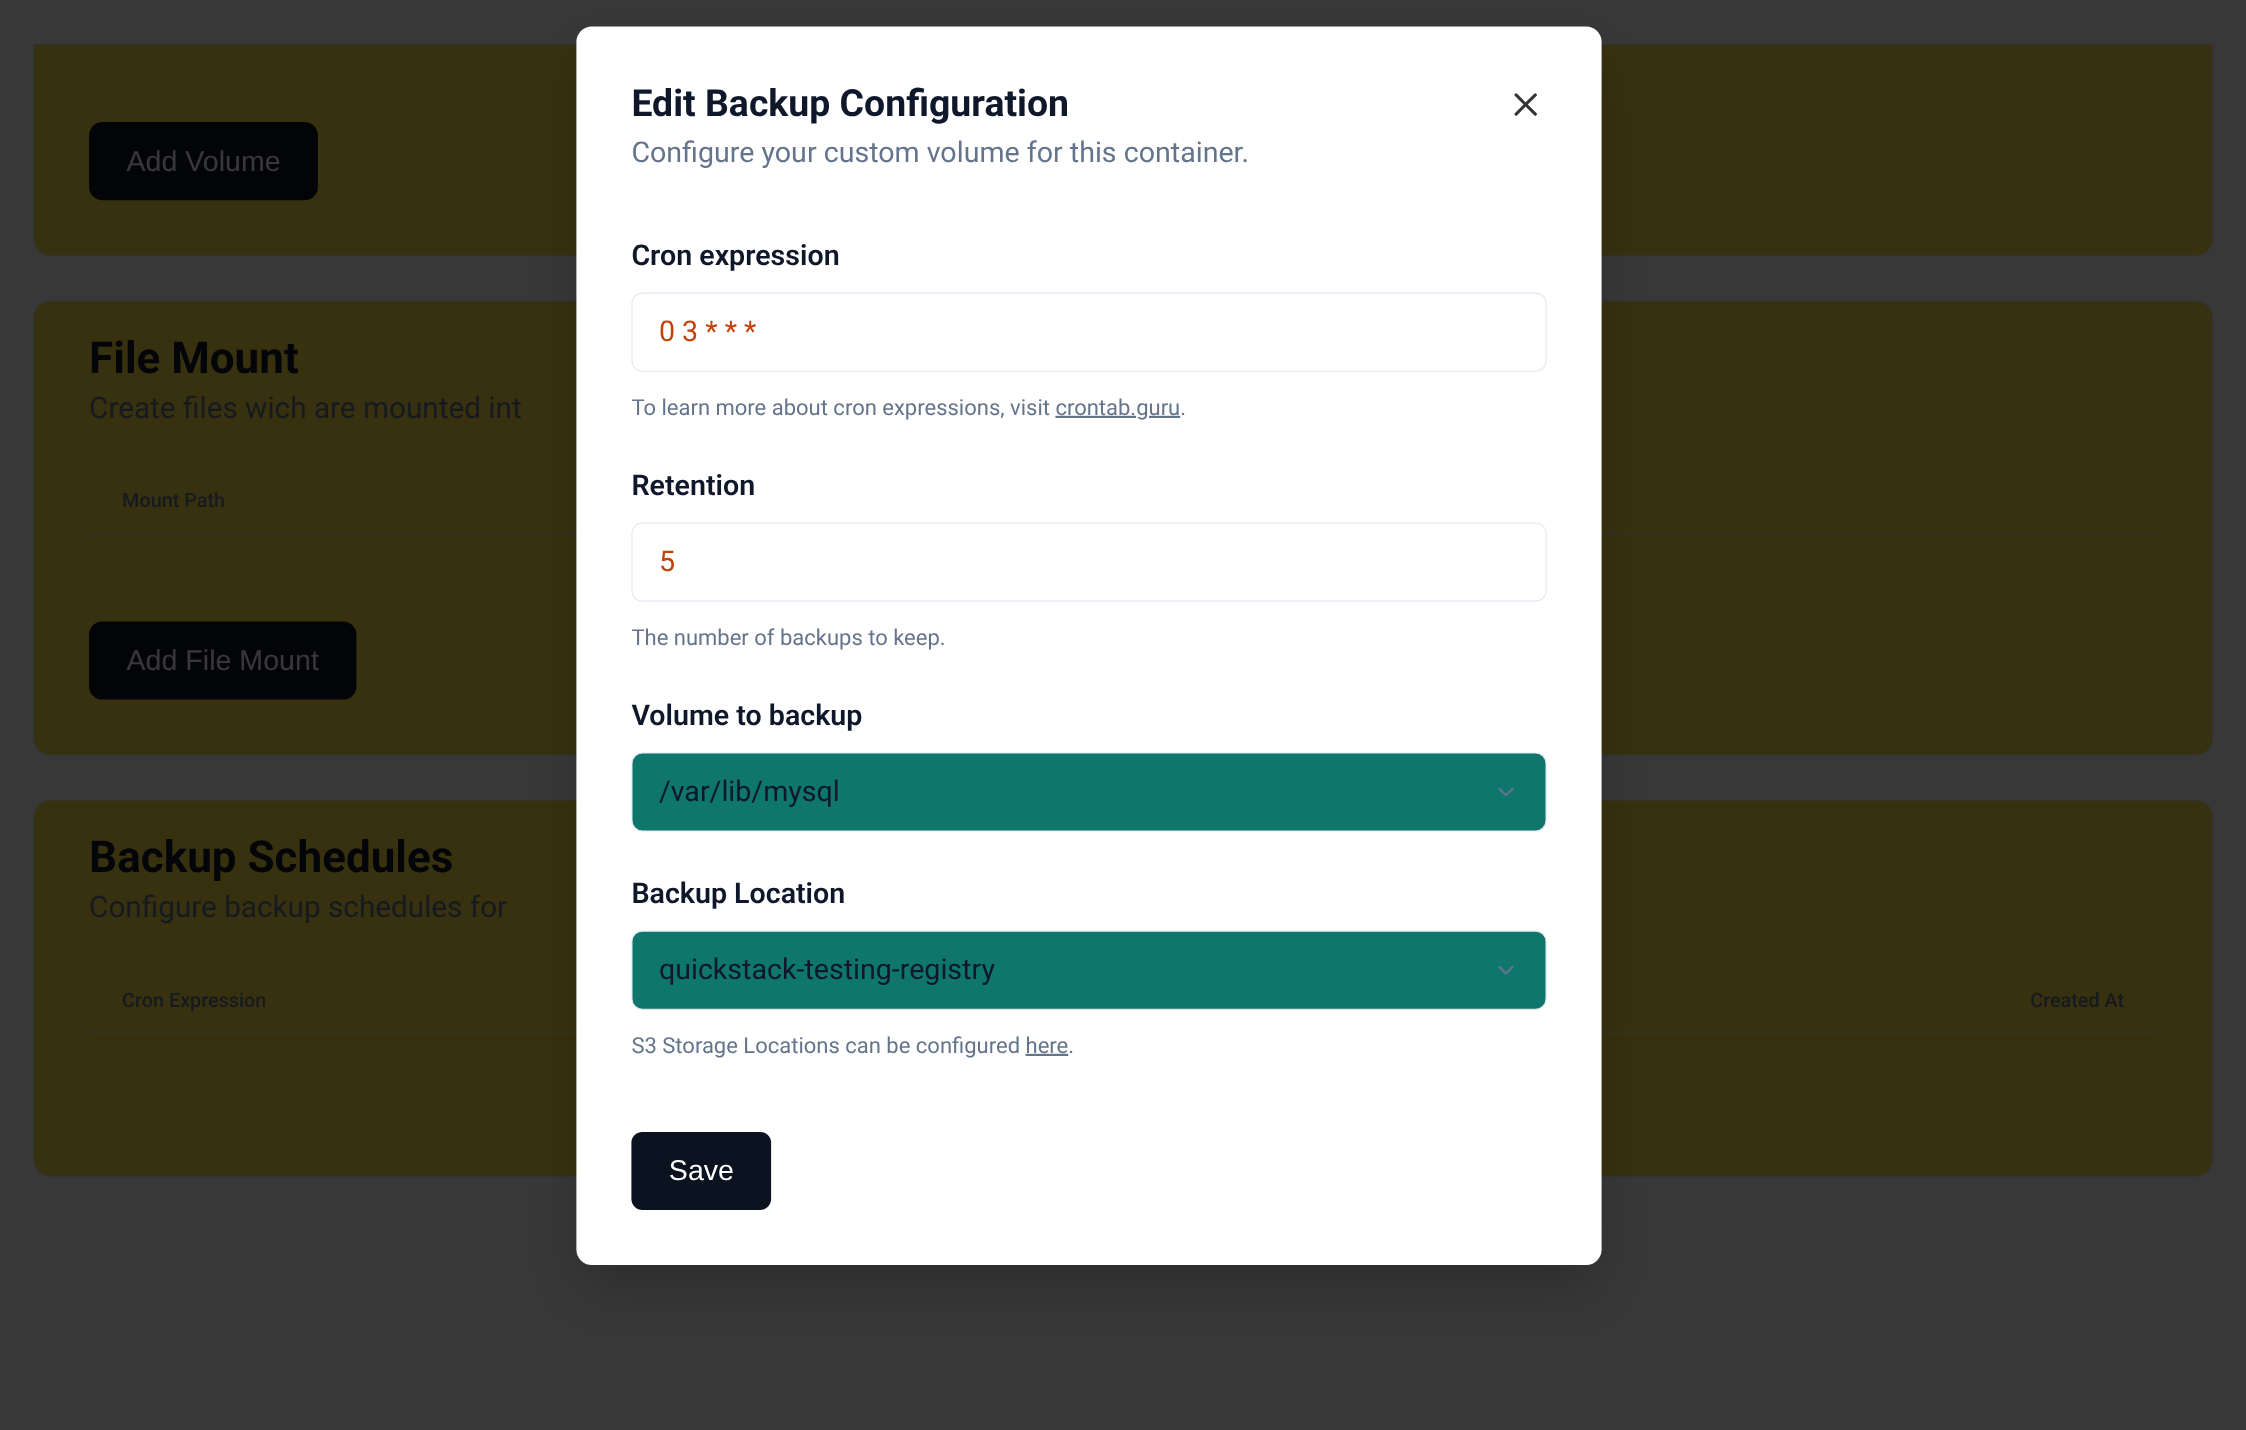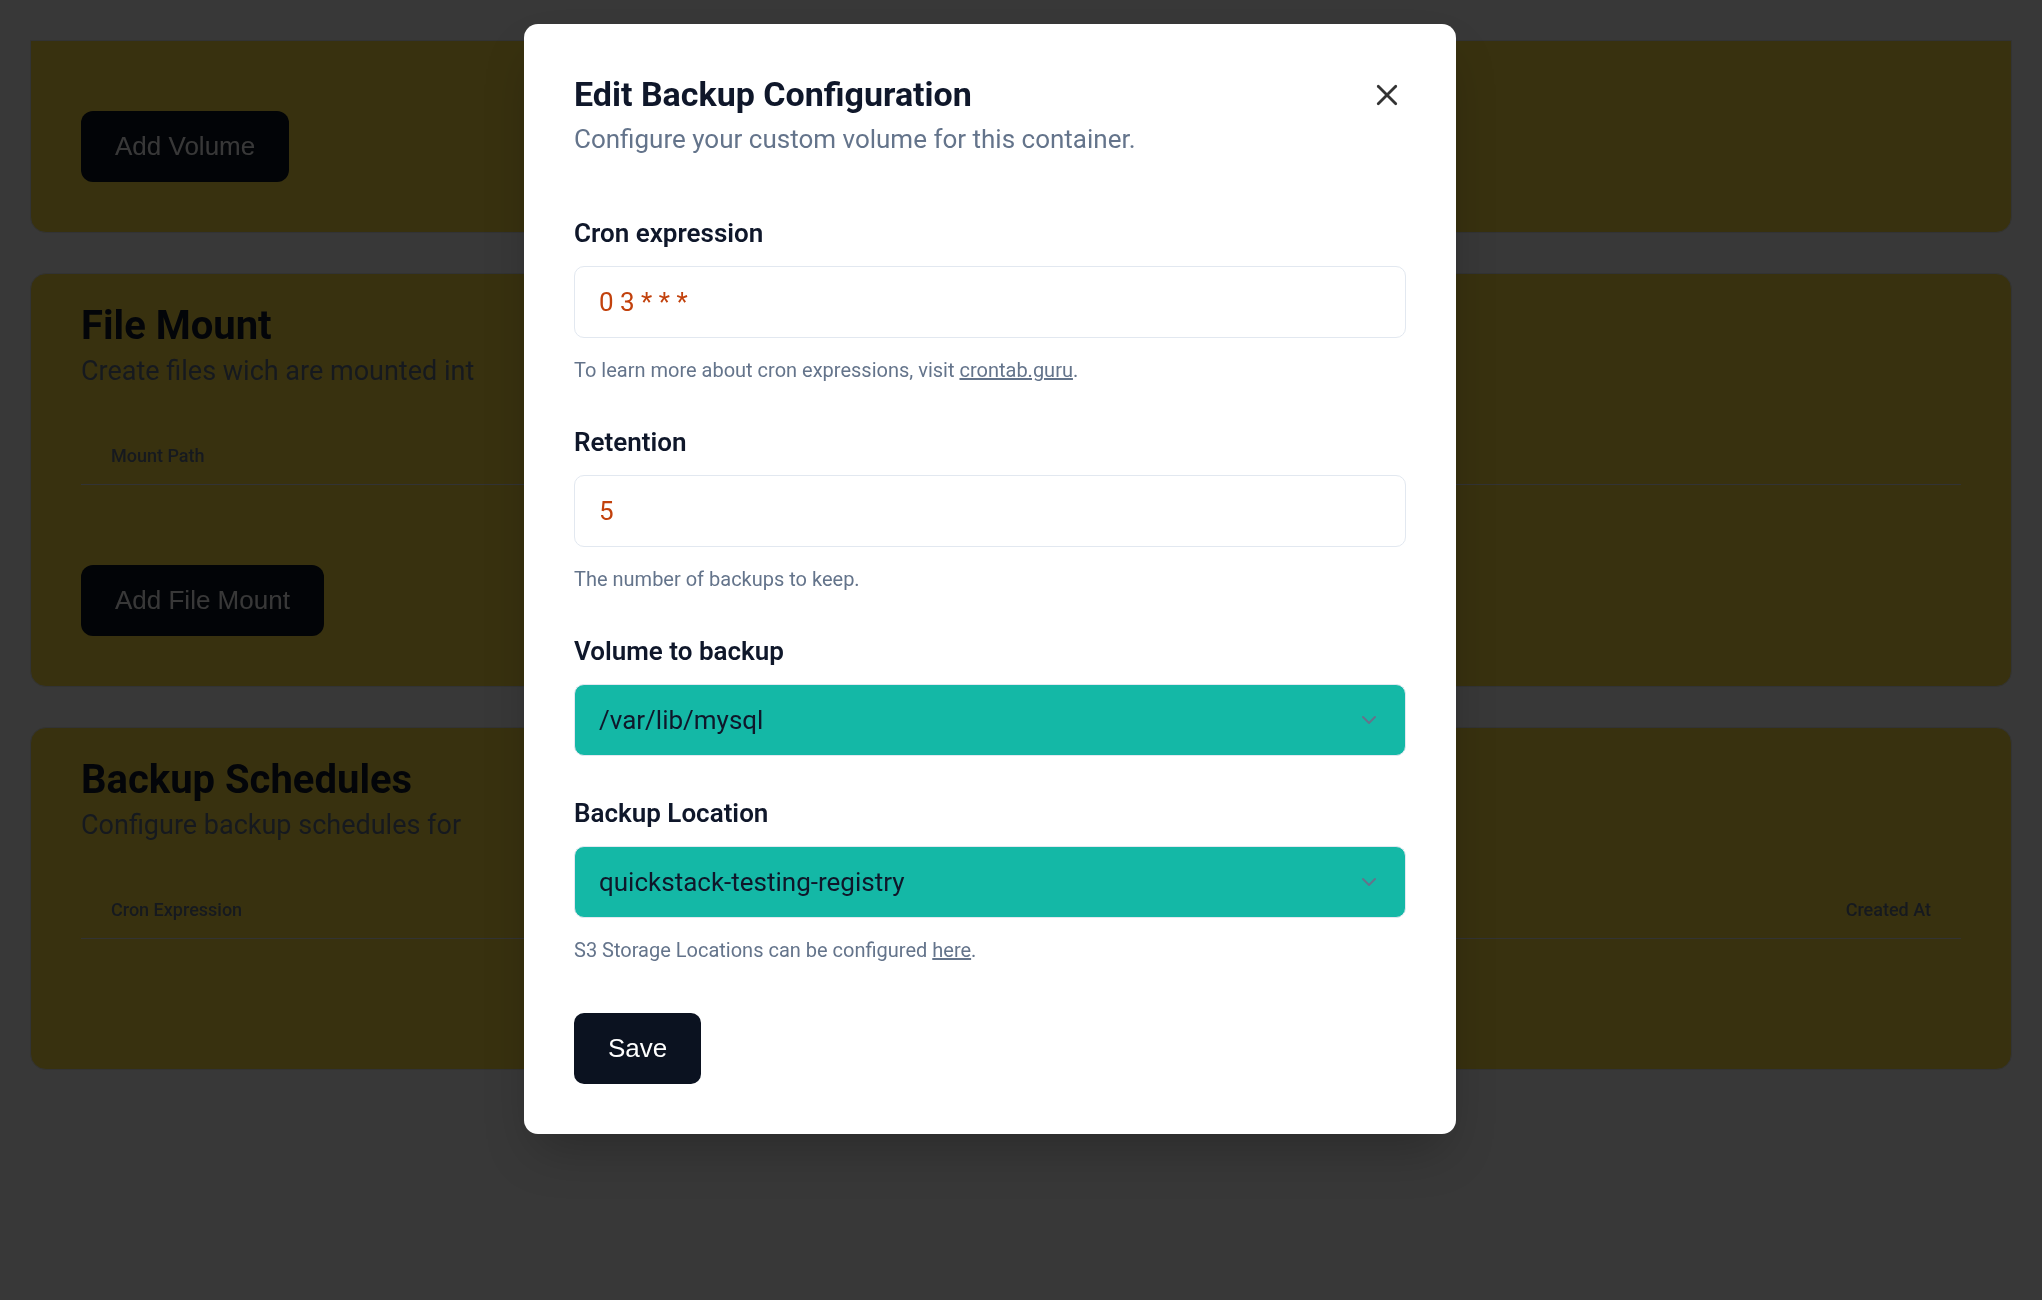--- a/index.html
+++ b/index.html
@@ -136,42 +136,42 @@
     .field-group {
       margin-bottom: 42px;
     }
     .select {
       width: 100%;
       border: 1px solid #e2e8f0;
       border-radius: 10px;
       padding: 20px 24px;
       font-size: 26px;
       color: #0f172a;
-      background: #14b8a6;
+      background: #0f766e;
       display: flex;
       justify-content: space-between;
       align-items: center;
       cursor: pointer;
     }
     .chevron {
       width: 24px;
       height: 24px;
       color: #64748b;
     }
     .chevron svg { width: 100%; height: 100%; }
     .save-btn {
       background: #0b1220;
       color: #fff;
       font-size: 26px;
       font-weight: 500;
       padding: 20px 34px;
       border-radius: 10px;
       border: none;
       cursor: pointer;
-      margin-top: 6px;
+      margin-top: 22px;
     }
   </style>
 </head>
 <body>
 
 <div class="page-bg">
   <div class="card first">
     <button class="btn-dark">Add Volume</button>
   </div>
 

